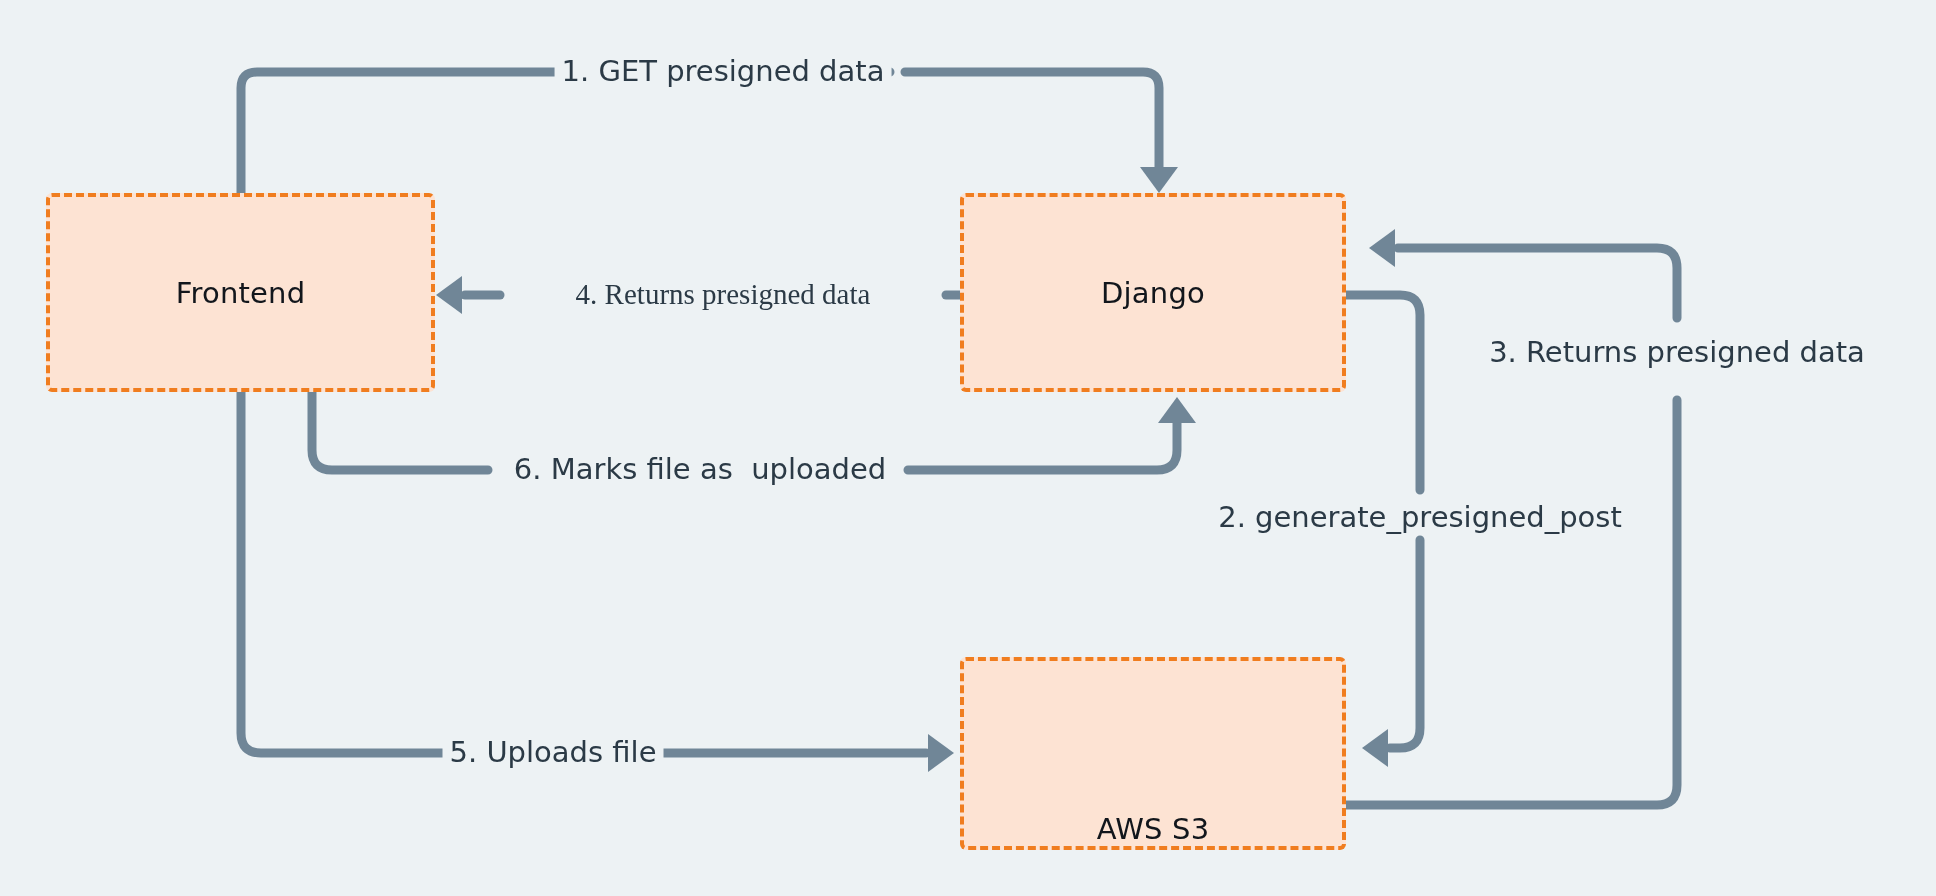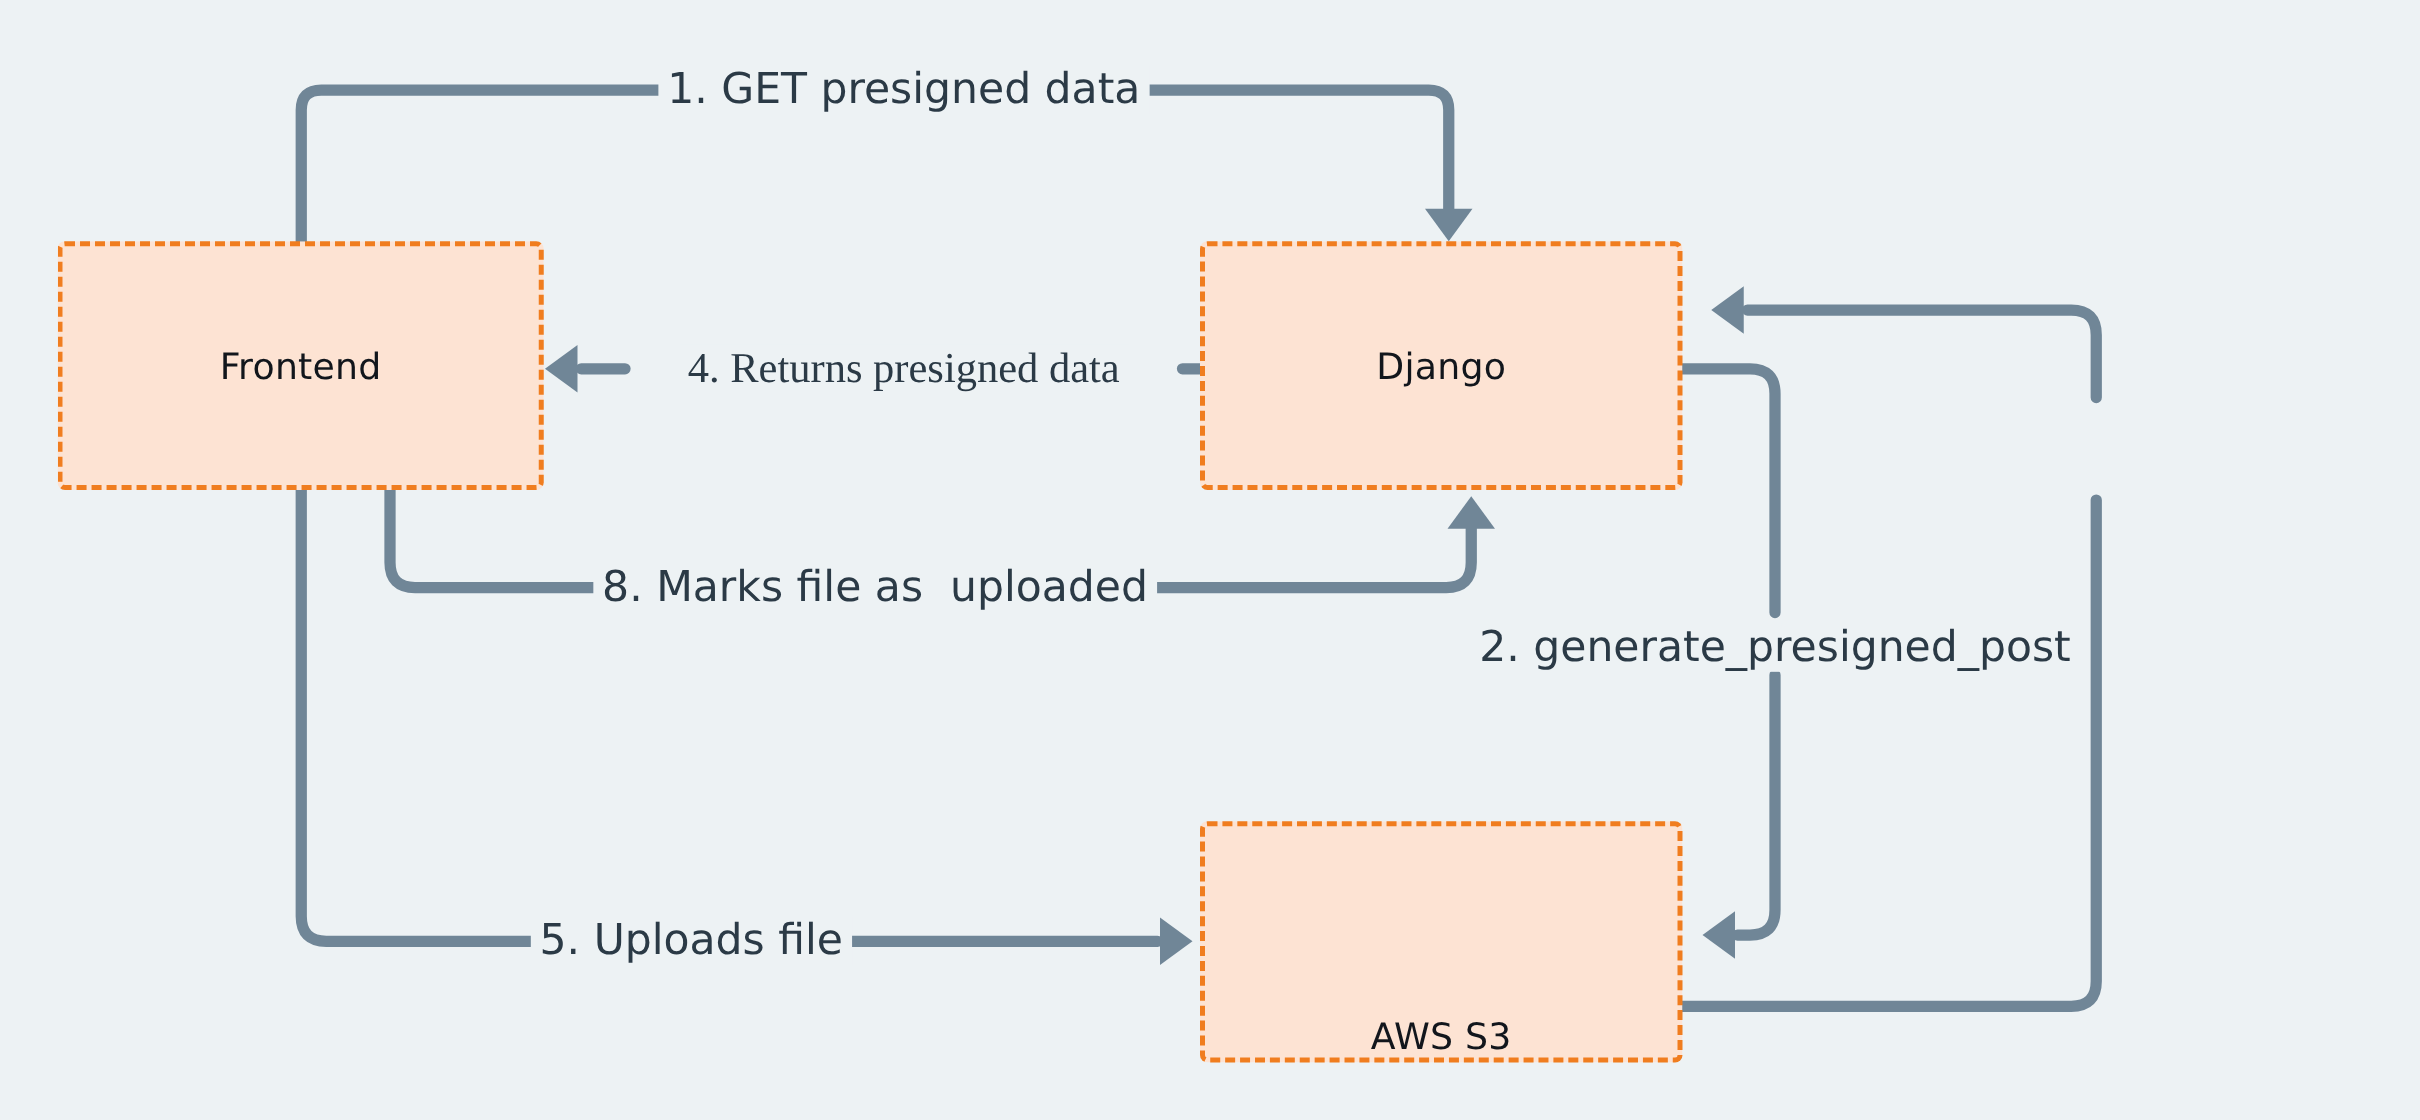--- a/index.html
+++ b/index.html
@@ -41,21 +41,21 @@
     color: #12161c;
     letter-spacing: 0.2px;
     white-space: nowrap;
   }
   #node-frontend { left: 46px;  top: 193px;  width: 389px; height: 199px; }
   #node-django   { left: 960px; top: 193px;  width: 386px; height: 199px; }
   #node-s3       { left: 960px; top: 657px;  width: 386px; height: 193px; align-items: flex-end; }
 
   .edge-label {
     position: absolute;
-    font-size: 34px;
+    font-size: 29px;
     color: #2b3a46;
     white-space: pre;
     background: #edf2f4;
     padding: 0 7px;
     line-height: 1.15;
     transform: translate(-50%, -50%);
   }
 </style>
 </head>
 <body>
@@ -105,20 +105,21 @@
   </div>
 
   <div class="node" id="node-s3">
     <span class="node-label">AWS S3</span>
   </div>
 
   <div class="edge-label" style="left:723px; top:72px;">1. GET presigned data</div>
 
   <div class="edge-label" style="left:723px; top:295px;font-family:Liberation Serif, serif;">4. Returns presigned data</div>
 
+  <div class="edge-label" style="left:1677px; top:353px;">3. Returns presigned data</div>
 
   <div class="edge-label" style="left:1420px; top:518px;">2. generate_presigned_post</div>
 
-  <div class="edge-label" style="left:700px; top:470px;">8. Marks file as  uploaded</div>
+  <div class="edge-label" style="left:700px; top:470px;">6. Marks file as  uploaded</div>
 
   <div class="edge-label" style="left:553px; top:753px;">5. Uploads file</div>
 
 </div>
 
 </body></html>

